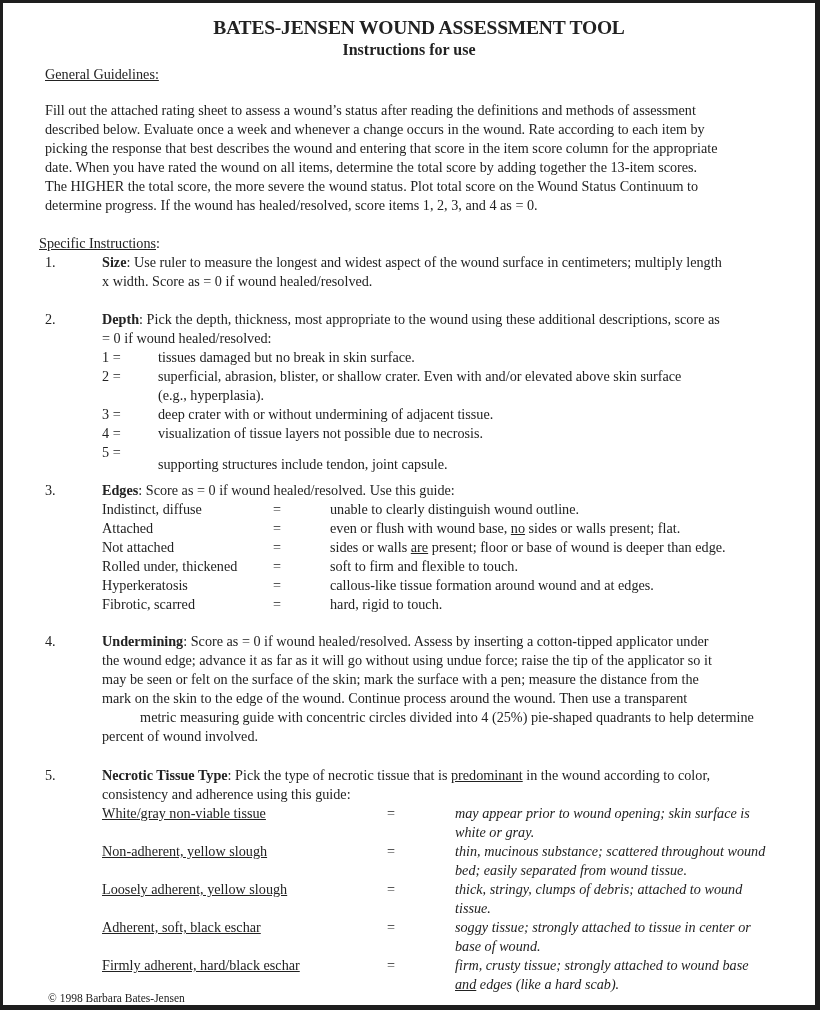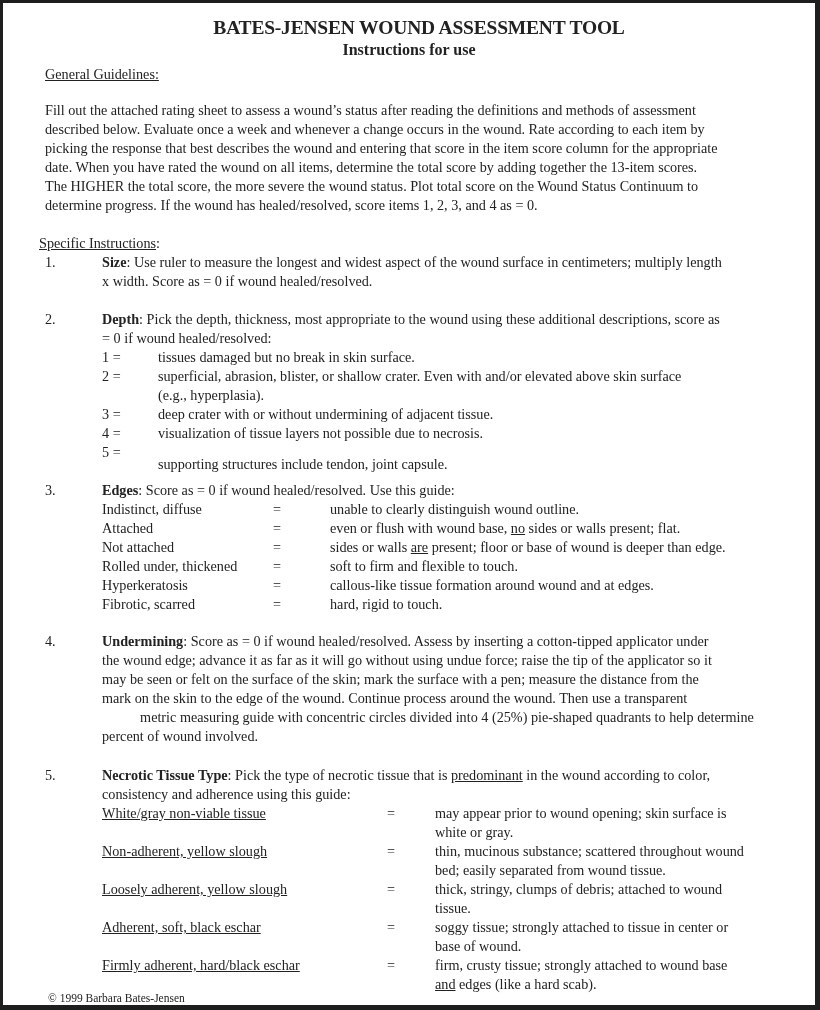--- a/index.html
+++ b/index.html
@@ -34,21 +34,21 @@
     .para { position: absolute; left: 42px; width: 740px; }
     .num { position: absolute; left: 42px; }
     .itembody { position: absolute; left: 99px; width: 690px; }
     .score-key { position: absolute; left: 99px; }
     .score-val { position: absolute; left: 155px; width: 620px; }
     .edge-term { position: absolute; left: 99px; }
     .edge-eq { position: absolute; left: 270px; }
     .edge-def { position: absolute; left: 327px; }
     .nec-term { position: absolute; left: 99px; text-decoration: underline; }
     .nec-eq { position: absolute; left: 384px; }
-    .nec-def { position: absolute; left: 432px; width: 345px; }
+    .nec-def { position: absolute; left: 452px; width: 345px; font-style: italic; }
     .footer { position: absolute; left: 45px; top: 988px; font-size: 11.5px; line-height: 14px; }
   </style>
 </head>
 <body>
 
 <div class="page">
 
   <div class="title">BATES-JENSEN WOUND ASSESSMENT TOOL</div>
   <div class="subtitle">Instructions for use</div>
 
@@ -156,15 +156,15 @@
     <div class="nec-eq" style="top:915px;">=</div>
     <div class="nec-def" style="top:915px;">soggy tissue; strongly attached to tissue in center or</div>
     <div class="nec-def" style="top:934px;">base of wound.</div>
 
     <div class="nec-term" style="top:953px;">Firmly adherent, hard/black eschar</div>
     <div class="nec-eq" style="top:953px;">=</div>
     <div class="nec-def" style="top:953px;">firm, crusty tissue; strongly attached to wound base</div>
     <div class="nec-def" style="top:972px;"><span class="u">and</span><span> edges (like a hard scab).</span></div>
   </div>
 
-  <div class="footer"><span>©</span><span> 1999 Barbara Bates-Jensen</span></div>
+  <div class="footer"><span>©</span><span> 1998 Barbara Bates-Jensen</span></div>
 
 </div>
 
 </body></html>

